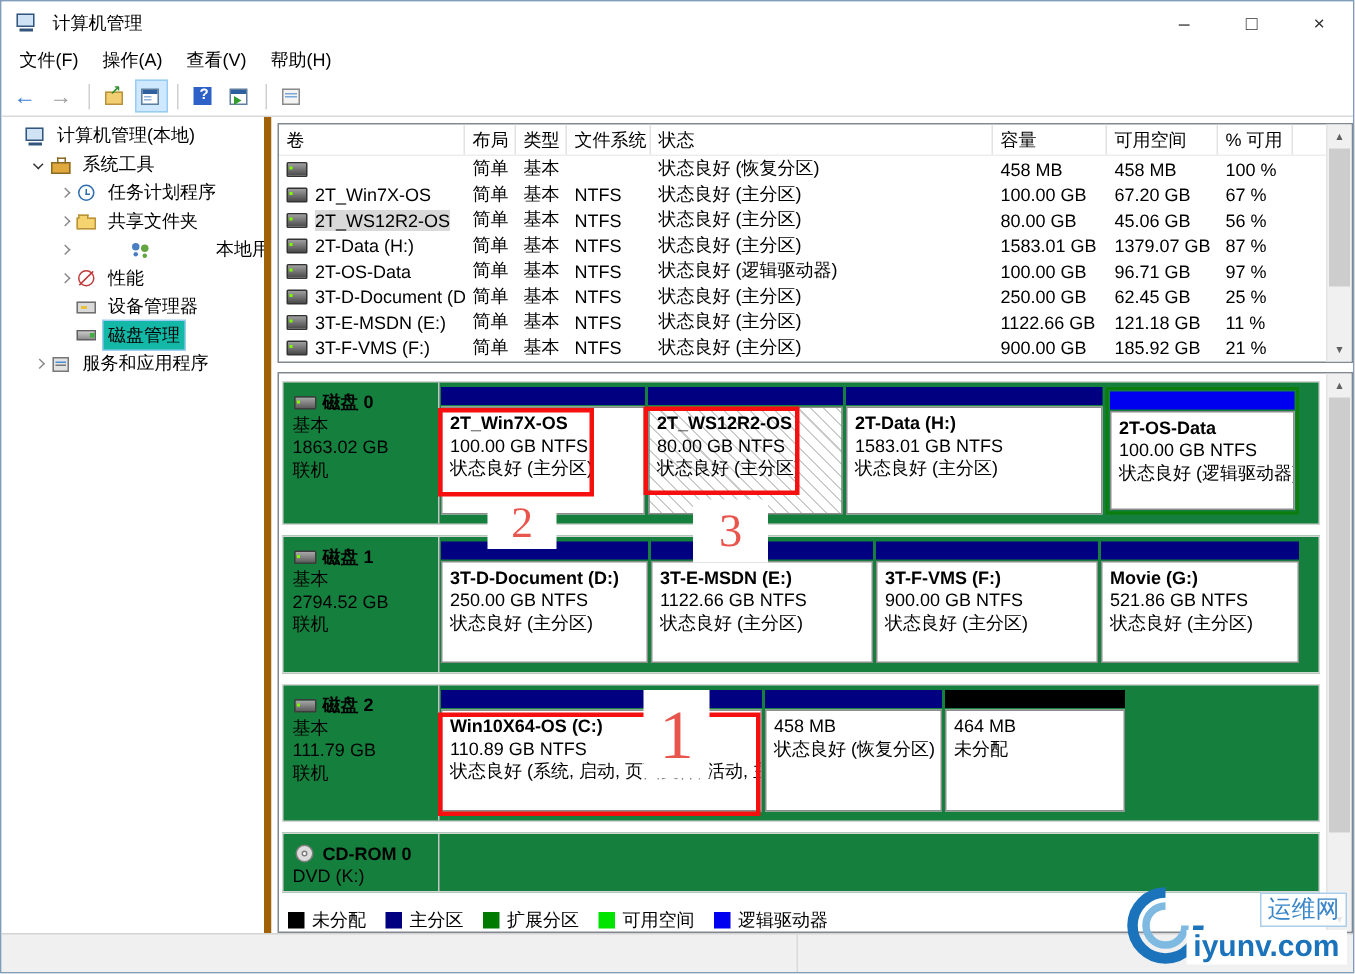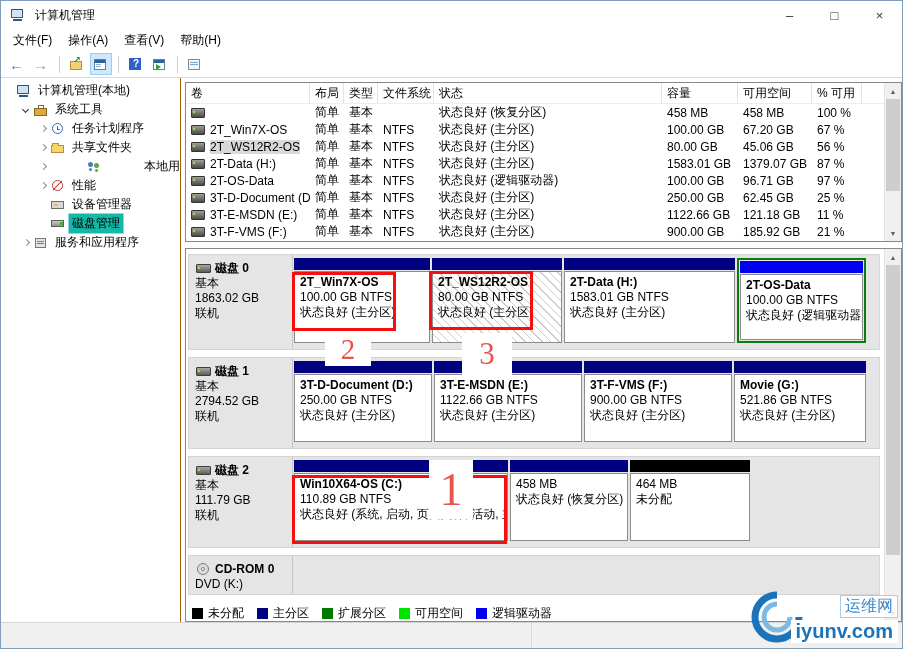--- a/index.html
+++ b/index.html
@@ -17,21 +17,21 @@
   .menu-item{padding:2px 8px;}
   .toolbar{height:26px;display:flex;align-items:center;padding-left:6px;gap:2px;
     border-bottom:1px solid #d9d9d9;background:#fff;}
   .tb-sep{width:1px;height:17px;background:#d0d0d0;margin:0 4px;}
   .tb-btn{width:22px;height:22px;display:flex;align-items:center;justify-content:center;
     box-sizing:border-box;}
   .tb-btn.active{background:#cde8ff;border:1px solid #98ccf0;}
 
   
   .main{display:flex;height:544px;background:#fff;}
-  .sidebar{width:180px;border-right:1px solid #a16207;padding-top:3px;overflow:hidden;box-sizing:border-box;}
+  .sidebar{width:180px;border-right:5px solid #a16207;padding-top:3px;overflow:hidden;box-sizing:border-box;}
   .content{flex:1;display:flex;flex-direction:column;background:#fff;padding-left:4px;overflow:hidden;}
 
   
   .tree-row{height:19px;display:flex;align-items:center;white-space:nowrap;}
   .tree-label{padding:1px 3px;}
   .tree-row.sel .tree-label{background:#14b8a6;box-shadow:0 0 0 1px #9fcef2;}
   .chev{width:12px;height:12px;position:relative;flex:none;}
   .chev.collapsed::before{content:"";position:absolute;left:4px;top:3px;width:4px;height:4px;
     border-top:1px solid #8a8a8a;border-right:1px solid #8a8a8a;transform:rotate(45deg);}
   .chev.expanded::before{content:"";position:absolute;left:3px;top:3px;width:4px;height:4px;
@@ -95,21 +95,21 @@
 
   
   .vscroll{width:16px;background:#f0f0f0;display:flex;flex-direction:column;flex:none;border-left:1px solid #e4e4e4;}
   .sb-arrow{height:16px;display:flex;align-items:center;justify-content:center;font-size:7px;color:#5f5f5f;}
   .sb-track{flex:1;position:relative;}
   .sb-thumb{position:absolute;left:1px;right:1px;top:0;background:#cdcdcd;}
 
   
   .graph-pane{flex:1;margin-top:6px;border:1px solid #828790;display:flex;background:#fff;box-sizing:border-box;overflow:hidden;}
   .graph-body{flex:1;display:flex;flex-direction:column;padding:5px 4px 0 2px;overflow:hidden;}
-  .disk-strip{background:#e5e5e5;border:1px solid #d5d5d5;display:flex;margin-bottom:7px;box-sizing:border-box;flex:none;}
+  .disk-strip{background:#15803d;border:1px solid #d5d5d5;display:flex;margin-bottom:7px;box-sizing:border-box;flex:none;}
   .disk-head{width:104px;border-right:1px solid #c6c6c6;padding:5px 0 0 6px;line-height:15px;box-sizing:border-box;flex:none;}
   .disk-title{font-weight:bold;display:flex;align-items:center;}
   .parts{flex:1;display:flex;gap:2px;padding:3px 0 6px 1px;overflow:hidden;}
   .part{display:flex;flex-direction:column;flex:none;box-sizing:border-box;}
   .part.logical{border:2px solid #0c7d0c;padding:1px;}
   .part-bar{height:12px;flex:none;}
   .part-box{flex:1;margin-top:1px;background:#fff;border:1px solid #8c8c8c;padding:3px 5px;
     line-height:15px;overflow:hidden;white-space:nowrap;}
   .part-box.hatched{background:repeating-linear-gradient(45deg,#ffffff 0px,#ffffff 5px,#cccccc 5px,#cccccc 6px);}
   .legend-row{margin-top:auto;display:flex;align-items:center;gap:13px;padding:3px 2px 4px 4px;flex:none;}

